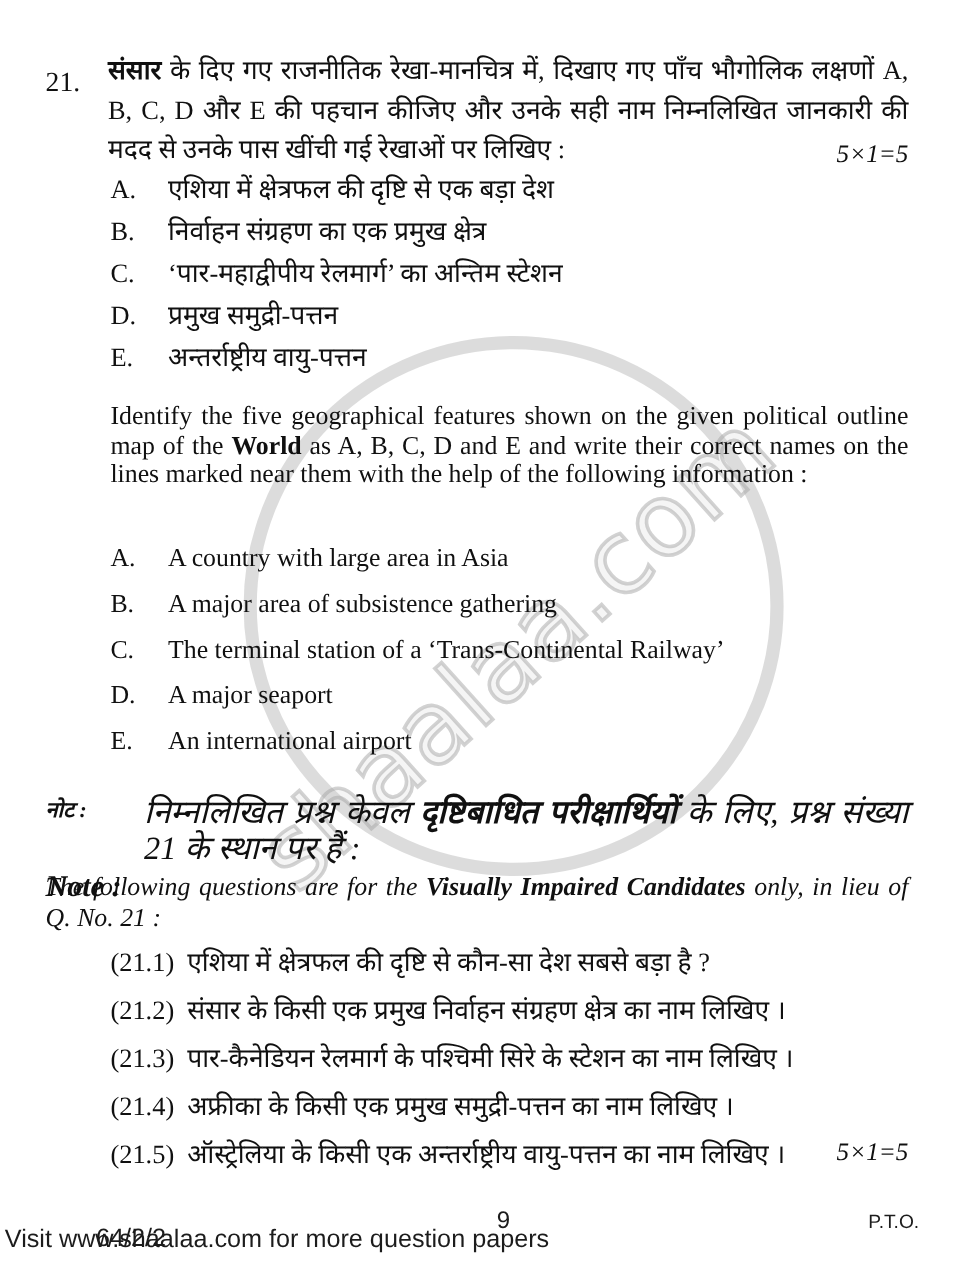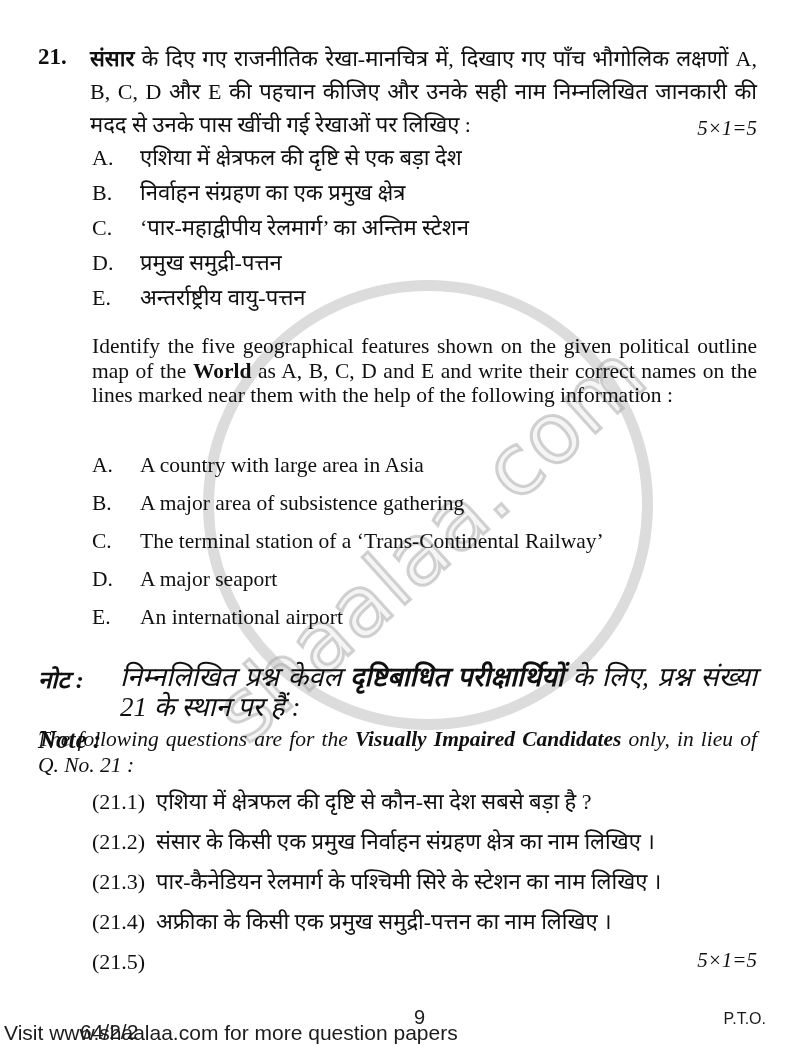--- a/index.html
+++ b/index.html
@@ -20,21 +20,21 @@
     font-family:"DejaVu Sans","Liberation Sans",sans-serif;
     font-size:84px; letter-spacing:1px;
     color:rgba(200,200,200,0.18);
     -webkit-text-stroke:3px rgba(165,165,165,0.5);
     transform:rotate(-42deg);
   }
   .content { position:absolute; inset:0; z-index:1; }
 
   
   .q-block { position:absolute; left:38px; top:42px; right:43px; }
-  .q-num  { position:absolute; left:0; top:2px; font-weight:bold; font-size:23px; }
+  .q-num  { position:absolute; left:0; top:14px; font-weight:normal; font-size:23px; }
   .q-text { margin-left:52px; text-align:justify; font-size:22px; line-height:33px; }
   .q-text .lead-bold { font-weight:bold; }
   .q-marks { position:absolute; right:0; top:74px; font-style:italic; font-size:21px; }
 
   
   .opts-hi { position:absolute; left:92px; top:145px; right:43px; }
   .opts-hi .opt-row { display:flex; font-size:22px; line-height:25px; margin-bottom:10px; }
   .opt-letter { width:48px; flex:none; }
 
   
@@ -43,21 +43,21 @@
     text-align:justify; font-size:21.5px; line-height:24.6px;
   }
   .en-para .bold { font-weight:bold; }
 
   
   .opts-en { position:absolute; left:92px; top:452px; right:43px; }
   .opts-en .opt-row { display:flex; font-size:21.5px; line-height:26px; margin-bottom:12px; }
 
   
   .note-hi { position:absolute; left:38px; top:662px; right:43px; }
-  .note-hi-label { position:absolute; left:0; top:0; font-weight:bold; font-style:italic; font-size:24px; }
+  .note-hi-label { position:absolute; left:0; top:0; font-weight:bold; font-style:italic; font-size:18px; }
   .note-hi-text { margin-left:82px; text-align:justify; font-style:italic; font-size:27px; line-height:30px; }
   .note-hi-text .bold { font-weight:bold; }
 
   .note-en { position:absolute; left:38px; top:726px; right:43px; }
   .note-en-label { position:absolute; left:0; top:0; font-weight:bold; font-style:italic; font-size:25px; }
   .note-en-text { font-style:italic; font-size:21.5px; line-height:26px; text-align:justify; }
   .note-en-text .bold { font-weight:bold; }
 
   
   .subqs { position:absolute; left:92px; top:788px; right:43px; }
@@ -166,20 +166,21 @@
       <div class="subq-row">
         <span class="subq-num">(21.3)</span>
         <span>पार-कैनेडियन रेलमार्ग के पश्चिमी सिरे के स्टेशन का नाम लिखिए ।</span>
       </div>
       <div class="subq-row">
         <span class="subq-num">(21.4)</span>
         <span>अफ्रीका के किसी एक प्रमुख समुद्री-पत्तन का नाम लिखिए ।</span>
       </div>
       <div class="subq-row">
         <span class="subq-num">(21.5)</span>
+        <span>ऑस्ट्रेलिया के किसी एक अन्तर्राष्ट्रीय वायु-पत्तन का नाम लिखिए ।</span>
       </div>
     </div>
     <span class="sub-marks">5×1=5</span>
 
     <span class="footer-item f-code">64/2/2</span>
     <span class="footer-item f-page">9</span>
     <span class="footer-item f-pto">P.T.O.</span>
     <span class="footer-item f-visit">Visit www.shaalaa.com for more question papers</span>
 
   </div>

